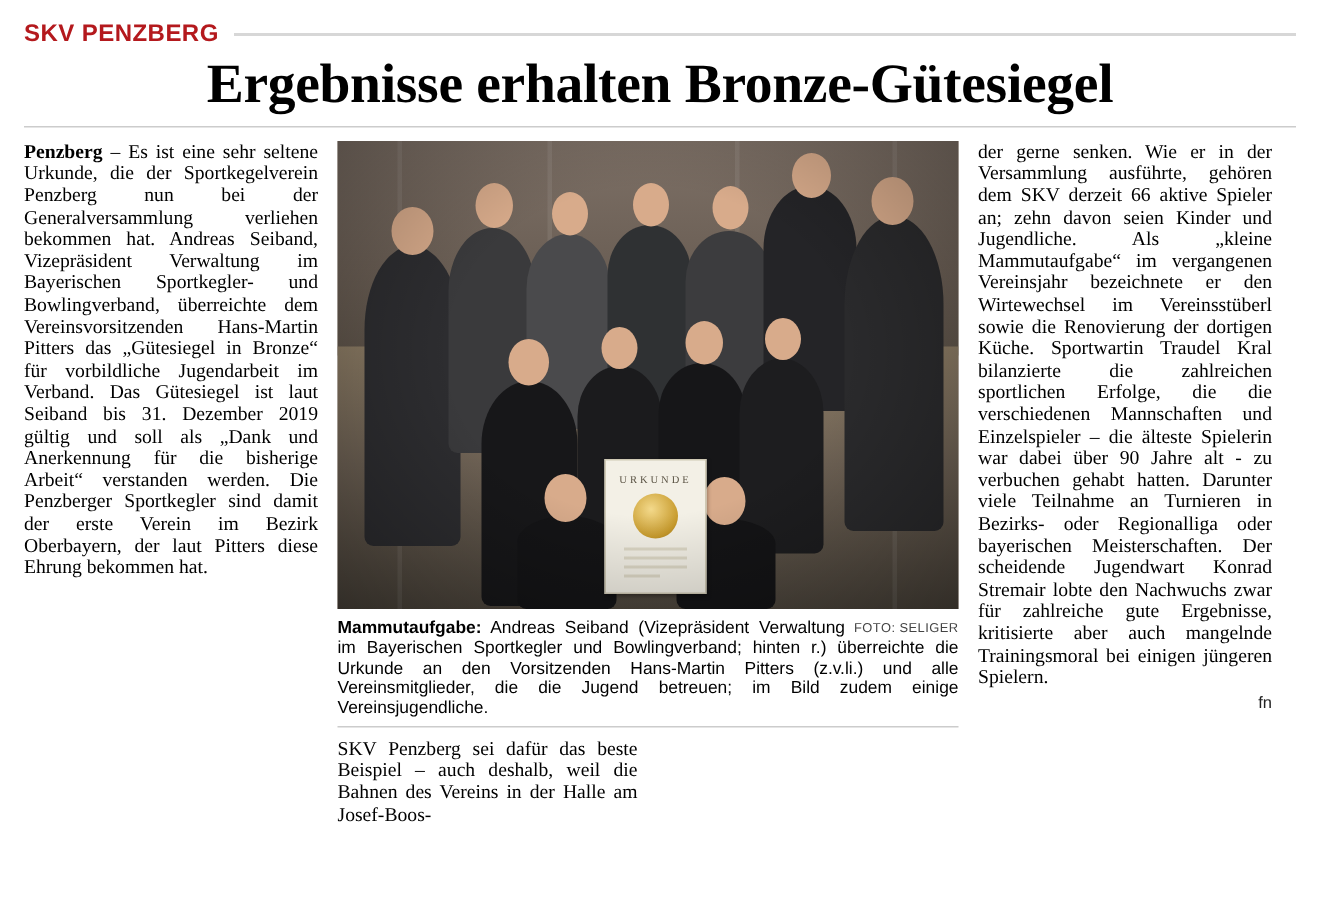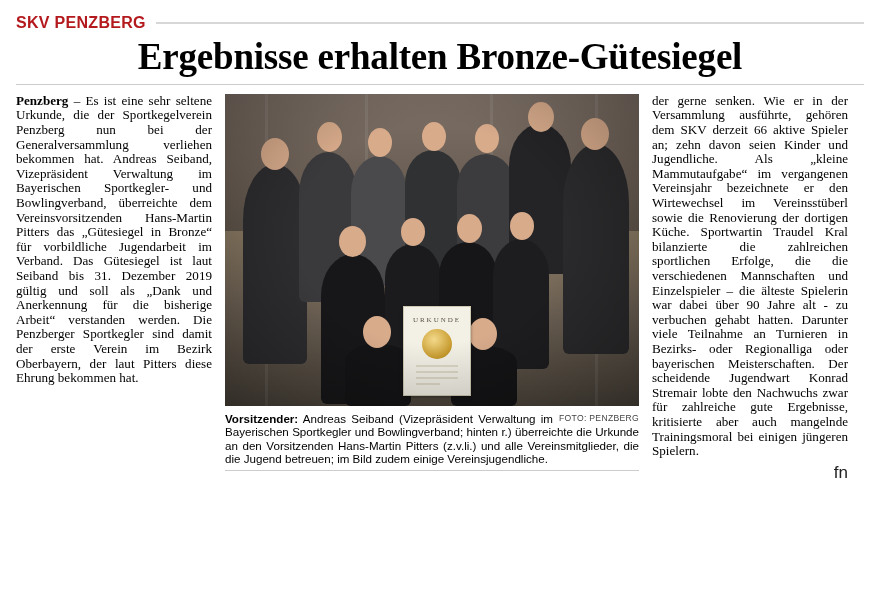--- a/index.html
+++ b/index.html
@@ -197,21 +197,21 @@
     gap: 13px;
     margin-top: 7px;
   }
   .under-col {
     width: 200px;
     flex: 0 0 200px;
   }
 
   .signoff {
     text-align: right;
-    font-size: 17px;
+    font-size: 11px;
     font-family: "Liberation Sans", sans-serif;
     margin-top: 4px;
     color: #222;
   }
 </style>
 </head>
 <body>
 
 <div class="page">
 
@@ -284,26 +284,29 @@
           <div class="cert-line" style="top:58px"></div>
           <div class="cert-line" style="top:64px"></div>
           <div class="cert-line" style="top:70px"></div>
           <div class="cert-line" style="top:76px; right:30px"></div>
         </div>
 
         <div class="vignette"></div>
       </div>
 
       <div class="caption">
-        <span class="credit">FOTO: PENZBERG</span><b>Vorsitzender:</b><span> Andreas Seiband (Vizepräsident Verwaltung im Bayerischen Sportkegler und Bowlingverband; hinten r.) überreichte die Urkunde an den Vorsitzenden Hans-Martin Pitters (z.v.li.) und alle Vereinsmitglieder, die die Jugend betreuen; im Bild zudem einige Vereinsjugendliche.</span>
+        <span class="credit">FOTO: SELIGER</span><b>Mammutaufgabe:</b><span> Andreas Seiband (Vizepräsident Verwaltung im Bayerischen Sportkegler und Bowlingverband; hinten r.) überreichte die Urkunde an den Vorsitzenden Hans-Martin Pitters (z.v.li.) und alle Vereinsmitglieder, die die Jugend betreuen; im Bild zudem einige Vereinsjugendliche.</span>
       </div>
 
       <div class="caption-rule"></div>
 
       <div class="under-cols">
+        <div class="under-col">
+          <p class="body">SKV Penzberg sei dafür das beste Beispiel – auch deshalb, weil die Bahnen des Vereins in der Halle am Josef-Boos-</p>
+        </div>
       </div>
 
     </div>
 
     <div class="col">
       <p class="body">der gerne senken. Wie er in der Versammlung ausführte, gehören dem SKV derzeit 66 aktive Spieler an; zehn davon seien Kinder und Jugendliche. Als „kleine Mammutaufgabe“ im vergangenen Vereinsjahr bezeichnete er den Wirtewechsel im Vereinsstüberl sowie die Renovierung der dortigen Küche. Sportwartin Traudel Kral bilanzierte die zahlreichen sportlichen Erfolge, die die verschiedenen Mannschaften und Einzelspieler – die älteste Spielerin war dabei über 90 Jahre alt - zu verbuchen gehabt hatten. Darunter viele Teilnahme an Turnieren in Bezirks- oder Regionalliga oder bayerischen Meisterschaften. Der scheidende Jugendwart Konrad Stremair lobte den Nachwuchs zwar für zahlreiche gute Ergebnisse, kritisierte aber auch mangelnde Trainingsmoral bei einigen jüngeren Spielern.</p>
       <div class="signoff">fn</div>
     </div>
 
   </div>

